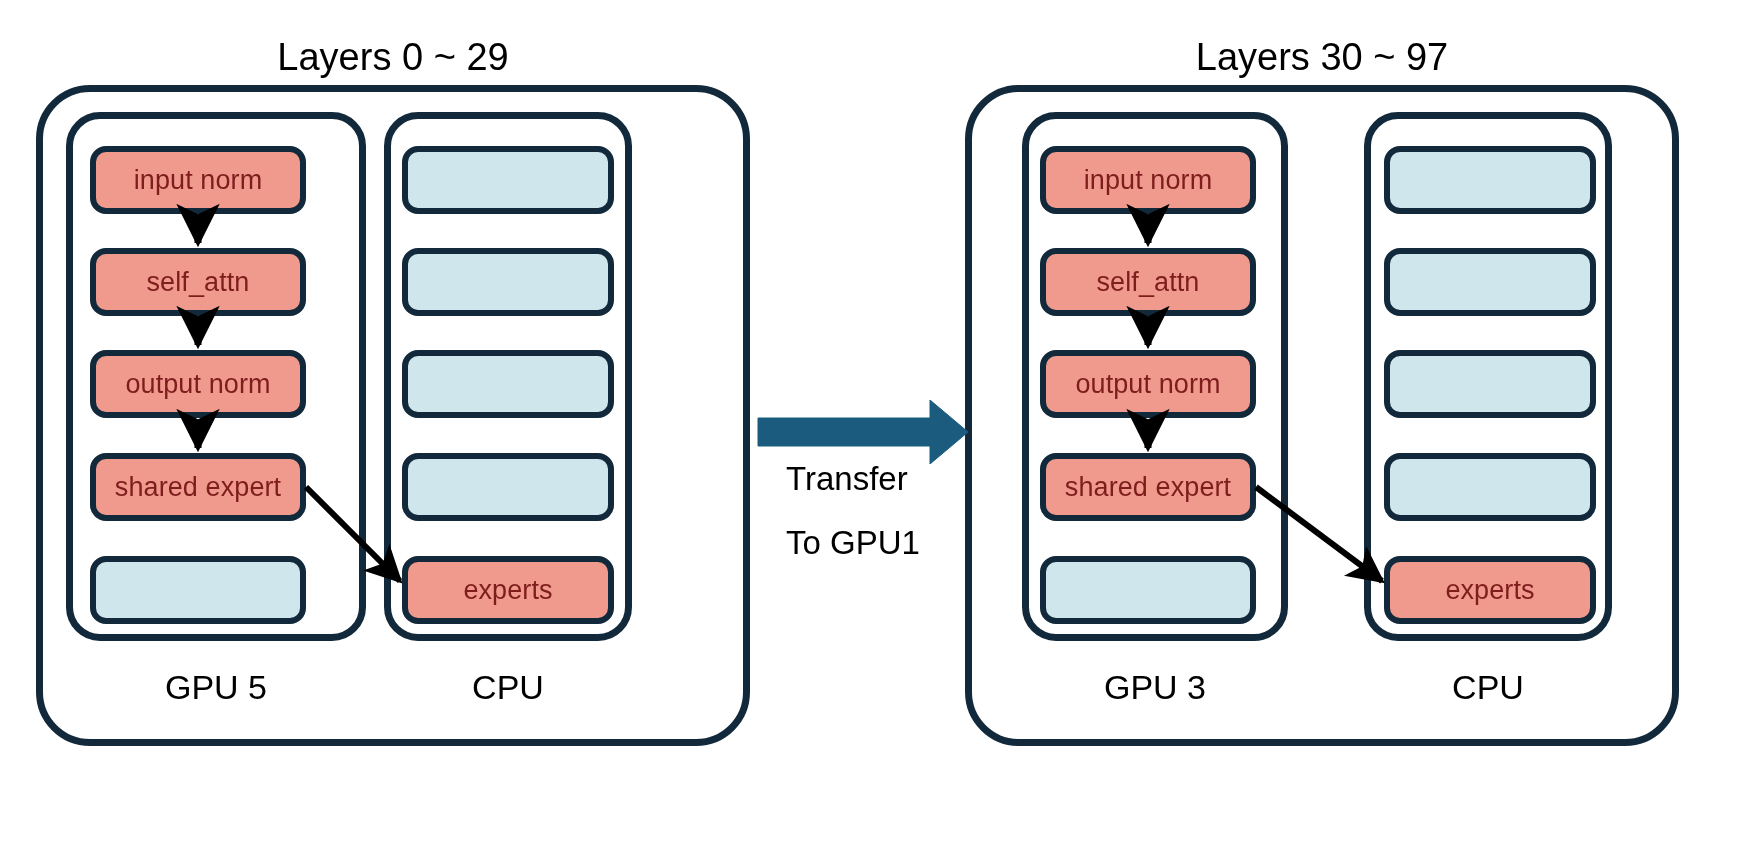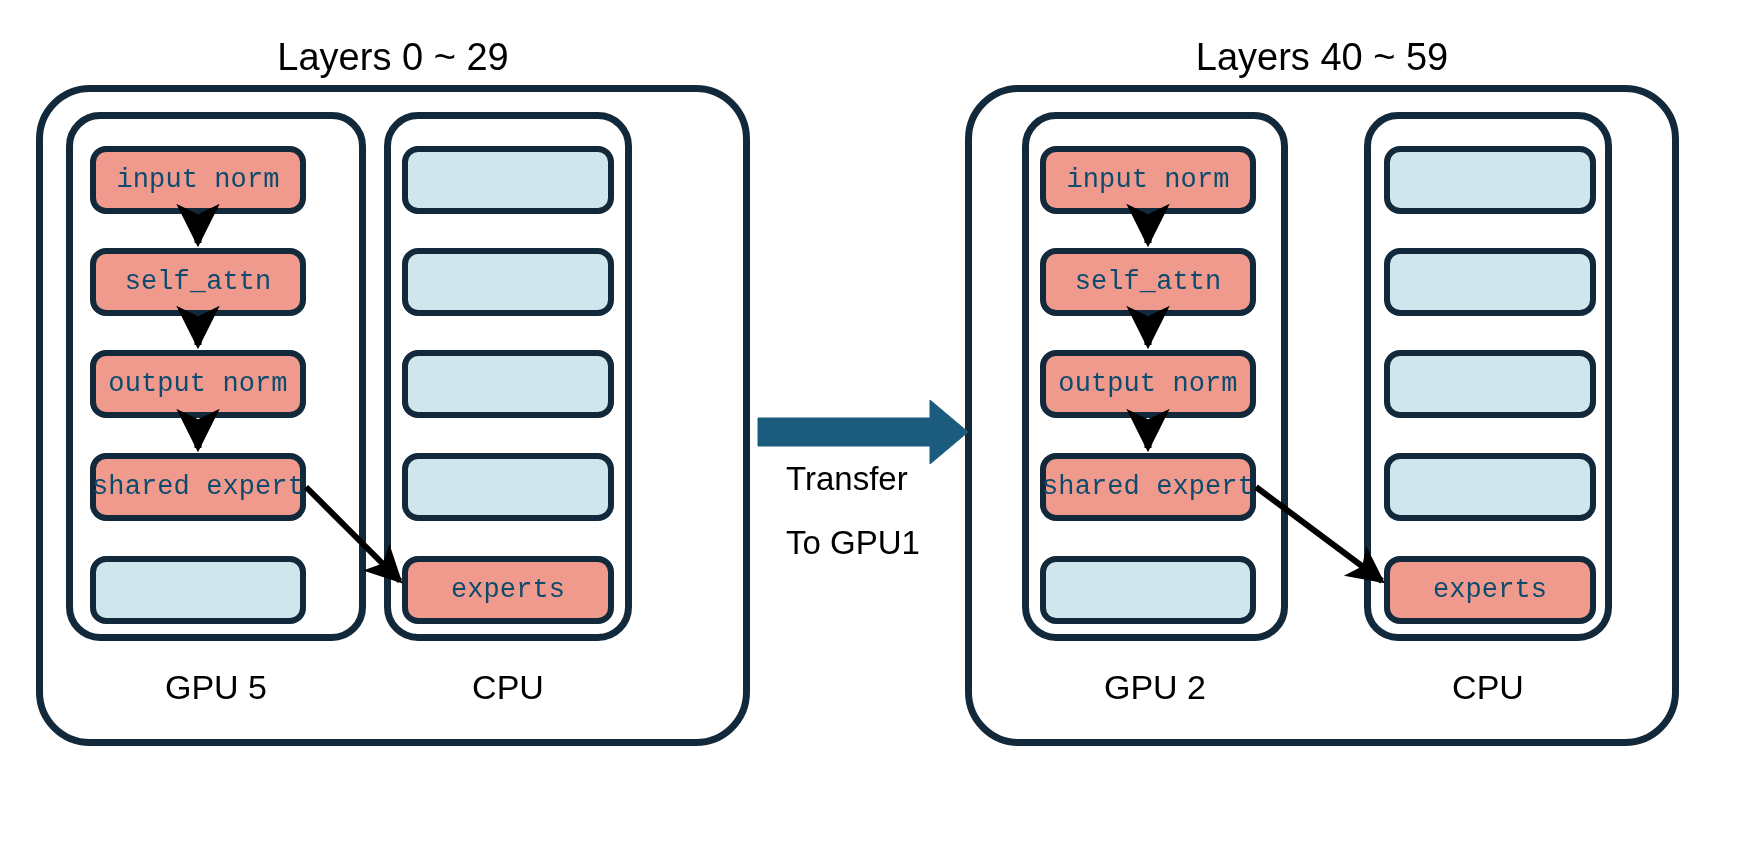--- a/index.html
+++ b/index.html
@@ -50,24 +50,24 @@
 
   
   .block {
     position: absolute;
     box-sizing: border-box;
     border: 6px solid #12293b;
     border-radius: 16px;
     display: flex;
     align-items: center;
     justify-content: center;
-    color: #0c4a6e;
+    color: #7f1d1d;
     font-size: 27px;
     line-height: 1;
-    font-family: Liberation Mono, monospace;
+    font-family: Liberation Sans, sans-serif;
     white-space: nowrap;
     letter-spacing: 0.1px;
   }
   .block.red   { background: #ef9a8d; }
   .block.blue  { background: #cfe6ec; }
 
   
   .device-label {
     position: absolute;
     font-size: 34px;
@@ -123,41 +123,41 @@
   <div class="block blue" style="left: 402px; top: 350px; width: 212px; height: 68px; background: rgb(207, 230, 236); border-color: rgb(18, 41, 59);"></div>
   <div class="block blue" style="left: 402px; top: 453px; width: 212px; height: 68px; background: rgb(207, 230, 236); border-color: rgb(18, 41, 59);"></div>
   <div class="block red" style="left: 402px; top: 556px; width: 212px; height: 68px; background: rgb(239, 154, 141); border-color: rgb(18, 41, 59);">experts</div>
 
   <div class="device-label" style="left:66px; top:670px; width:300px;">GPU 5</div>
   <div class="device-label" style="left:384px; top:670px; width:248px;">CPU</div>
 
   <div class="transfer-caption" style="left:786px; top:460px;">Transfer</div>
   <div class="transfer-caption" style="left:786px; top:524px;">To GPU1</div>
 
-  <div class="panel-title" style="left:965px; top:38px; width:714px;">Layers 40 ~ 59</div>
+  <div class="panel-title" style="left:965px; top:38px; width:714px;">Layers 30 ~ 97</div>
 
   <div class="device" style="left: 965px; top: 85px; width: 714px; height: 661px; border-color: rgb(18, 41, 59);"></div>
 
   <div class="column" style="left: 1022px; top: 112px; width: 266px; height: 529px; border-color: rgb(18, 41, 59);"></div>
 
   <div class="block red" style="left: 1040px; top: 146px; width: 216px; height: 68px; background: rgb(239, 154, 141); border-color: rgb(18, 41, 59);">input norm</div>
   <div class="block red" style="left: 1040px; top: 248px; width: 216px; height: 68px; background: rgb(239, 154, 141); border-color: rgb(18, 41, 59);">self_attn</div>
   <div class="block red" style="left: 1040px; top: 350px; width: 216px; height: 68px; background: rgb(239, 154, 141); border-color: rgb(18, 41, 59);">output norm</div>
   <div class="block red" style="left: 1040px; top: 453px; width: 216px; height: 68px; background: rgb(239, 154, 141); border-color: rgb(18, 41, 59);">shared expert</div>
   <div class="block blue" style="left: 1040px; top: 556px; width: 216px; height: 68px; background: rgb(207, 230, 236); border-color: rgb(18, 41, 59);"></div>
 
   <div class="column" style="left: 1364px; top: 112px; width: 248px; height: 529px; border-color: rgb(18, 41, 59);"></div>
 
   <div class="block blue" style="left: 1384px; top: 146px; width: 212px; height: 68px; background: rgb(207, 230, 236); border-color: rgb(18, 41, 59);"></div>
   <div class="block blue" style="left: 1384px; top: 248px; width: 212px; height: 68px; background: rgb(207, 230, 236); border-color: rgb(18, 41, 59);"></div>
   <div class="block blue" style="left: 1384px; top: 350px; width: 212px; height: 68px; background: rgb(207, 230, 236); border-color: rgb(18, 41, 59);"></div>
   <div class="block blue" style="left: 1384px; top: 453px; width: 212px; height: 68px; background: rgb(207, 230, 236); border-color: rgb(18, 41, 59);"></div>
   <div class="block red" style="left: 1384px; top: 556px; width: 212px; height: 68px; background: rgb(239, 154, 141); border-color: rgb(18, 41, 59);">experts</div>
 
-  <div class="device-label" style="left:1022px; top:670px; width:266px;">GPU 2</div>
+  <div class="device-label" style="left:1022px; top:670px; width:266px;">GPU 3</div>
   <div class="device-label" style="left:1364px; top:670px; width:248px;">CPU</div>
 
   <svg id="arrow-layer" viewBox="0 0 1762 850">
     <defs>
       <marker id="flowhead" markerWidth="7" markerHeight="7" refX="5.6" refY="3.5" orient="auto" markerUnits="strokeWidth">
         <path d="M0,0.4 L6.2,3.5 L0,6.6 L1.5,3.5 Z" fill="#000000"></path>
       </marker>
       <marker id="flowhead-diag" markerWidth="7" markerHeight="7" refX="5.6" refY="3.5" orient="auto" markerUnits="strokeWidth">
         <path d="M0,0.4 L6.2,3.5 L0,6.6 L1.5,3.5 Z" fill="#000000"></path>
       </marker>

